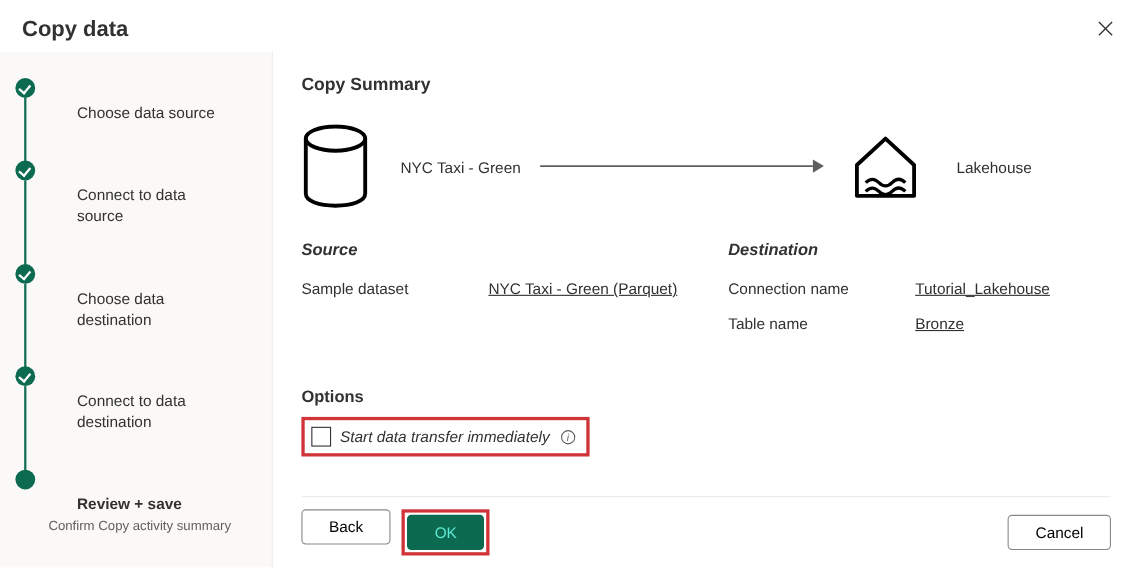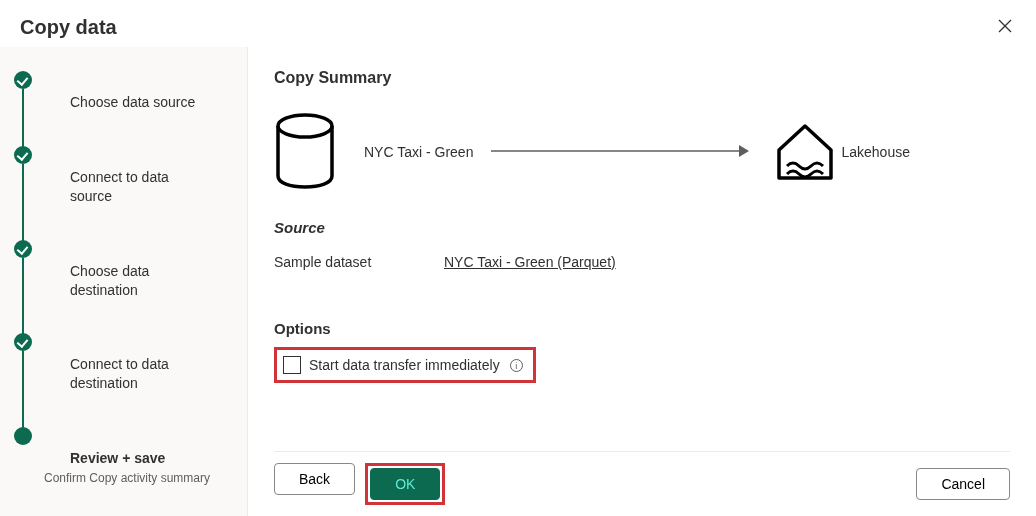--- a/index.html
+++ b/index.html
@@ -104,21 +104,21 @@
     align-items: center;
     margin-bottom: 28px;
     margin-top: 6px;
   }
   .icon-box { display: flex; align-items: center; gap: 28px; }
   .icon-box .cap { font-size: 14px; }
   .arrow {
     flex: 0 0 auto;
     margin: 0 18px 0 18px;
   }
-  .dest-box { display: flex; align-items: center; }
+  .dest-box { display: flex; align-items: center; gap: 28px; }
 
   .details {
     display: flex;
     gap: 40px;
     margin-bottom: 34px;
   }
   .col { flex: 1; }
   .col h4 {
     font-size: 15px;
     font-weight: 600;
@@ -133,20 +133,21 @@
     font-size: 15px;
     font-weight: 600;
     margin-bottom: 10px;
   }
   .highlight-box {
     display: inline-flex;
     align-items: center;
     border: 3px solid #d13438;
     padding: 6px 10px 6px 6px;
     gap: 8px;
+    font-style: italic;
   }
   .checkbox {
     width: 18px; height: 18px;
     border: 1px solid #323130;
     background: #fff;
     flex: 0 0 18px;
   }
   .opt-label { font-size: 14px; }
   .info-icon {
     display: inline-block;
@@ -270,20 +271,31 @@
       </div>
 
       <div class="details">
         <div class="col">
           <h4>Source</h4>
           <div class="kv">
             <div class="k">Sample dataset</div>
             <div class="v">NYC Taxi - Green (Parquet)</div>
           </div>
         </div>
+        <div class="col">
+          <h4>Destination</h4>
+          <div class="kv">
+            <div class="k">Connection name</div>
+            <div class="v">Tutorial_Lakehouse</div>
+          </div>
+          <div class="kv">
+            <div class="k">Table name</div>
+            <div class="v">Bronze</div>
+          </div>
+        </div>
       </div>
 
       <div class="options">
         <h4>Options</h4>
         <div class="highlight-box">
           <div class="checkbox"></div>
           <span class="opt-label">Start data transfer immediately</span>
           <span class="info-icon">i</span>
         </div>
       </div>

